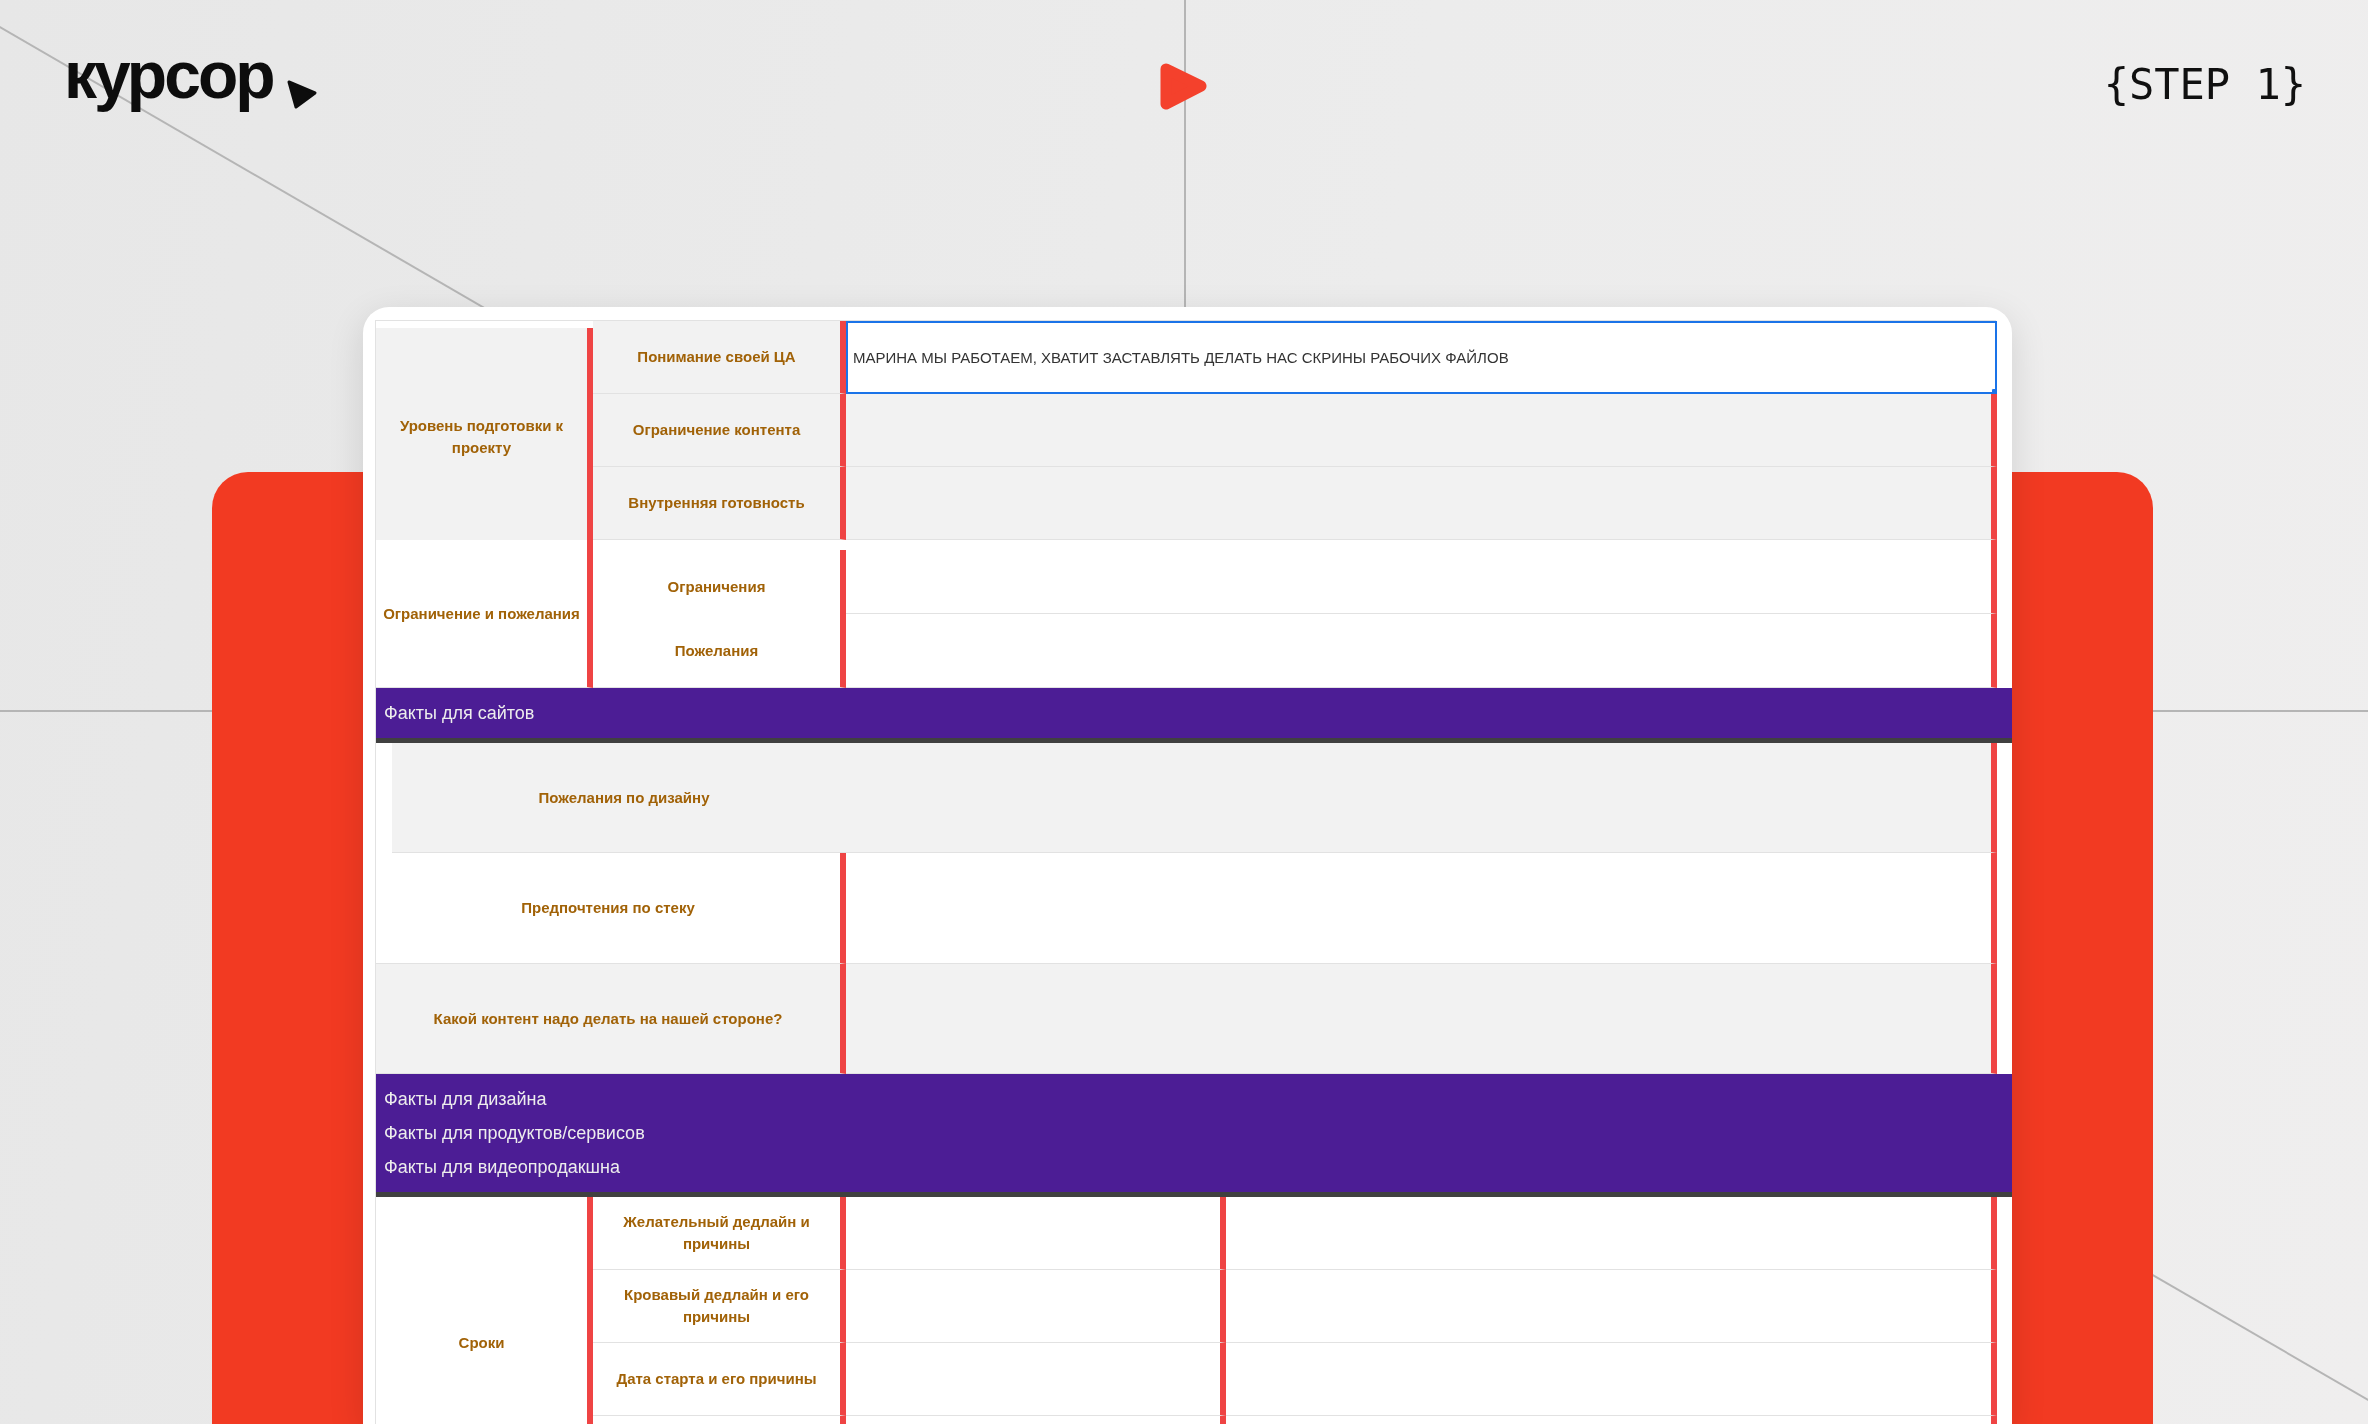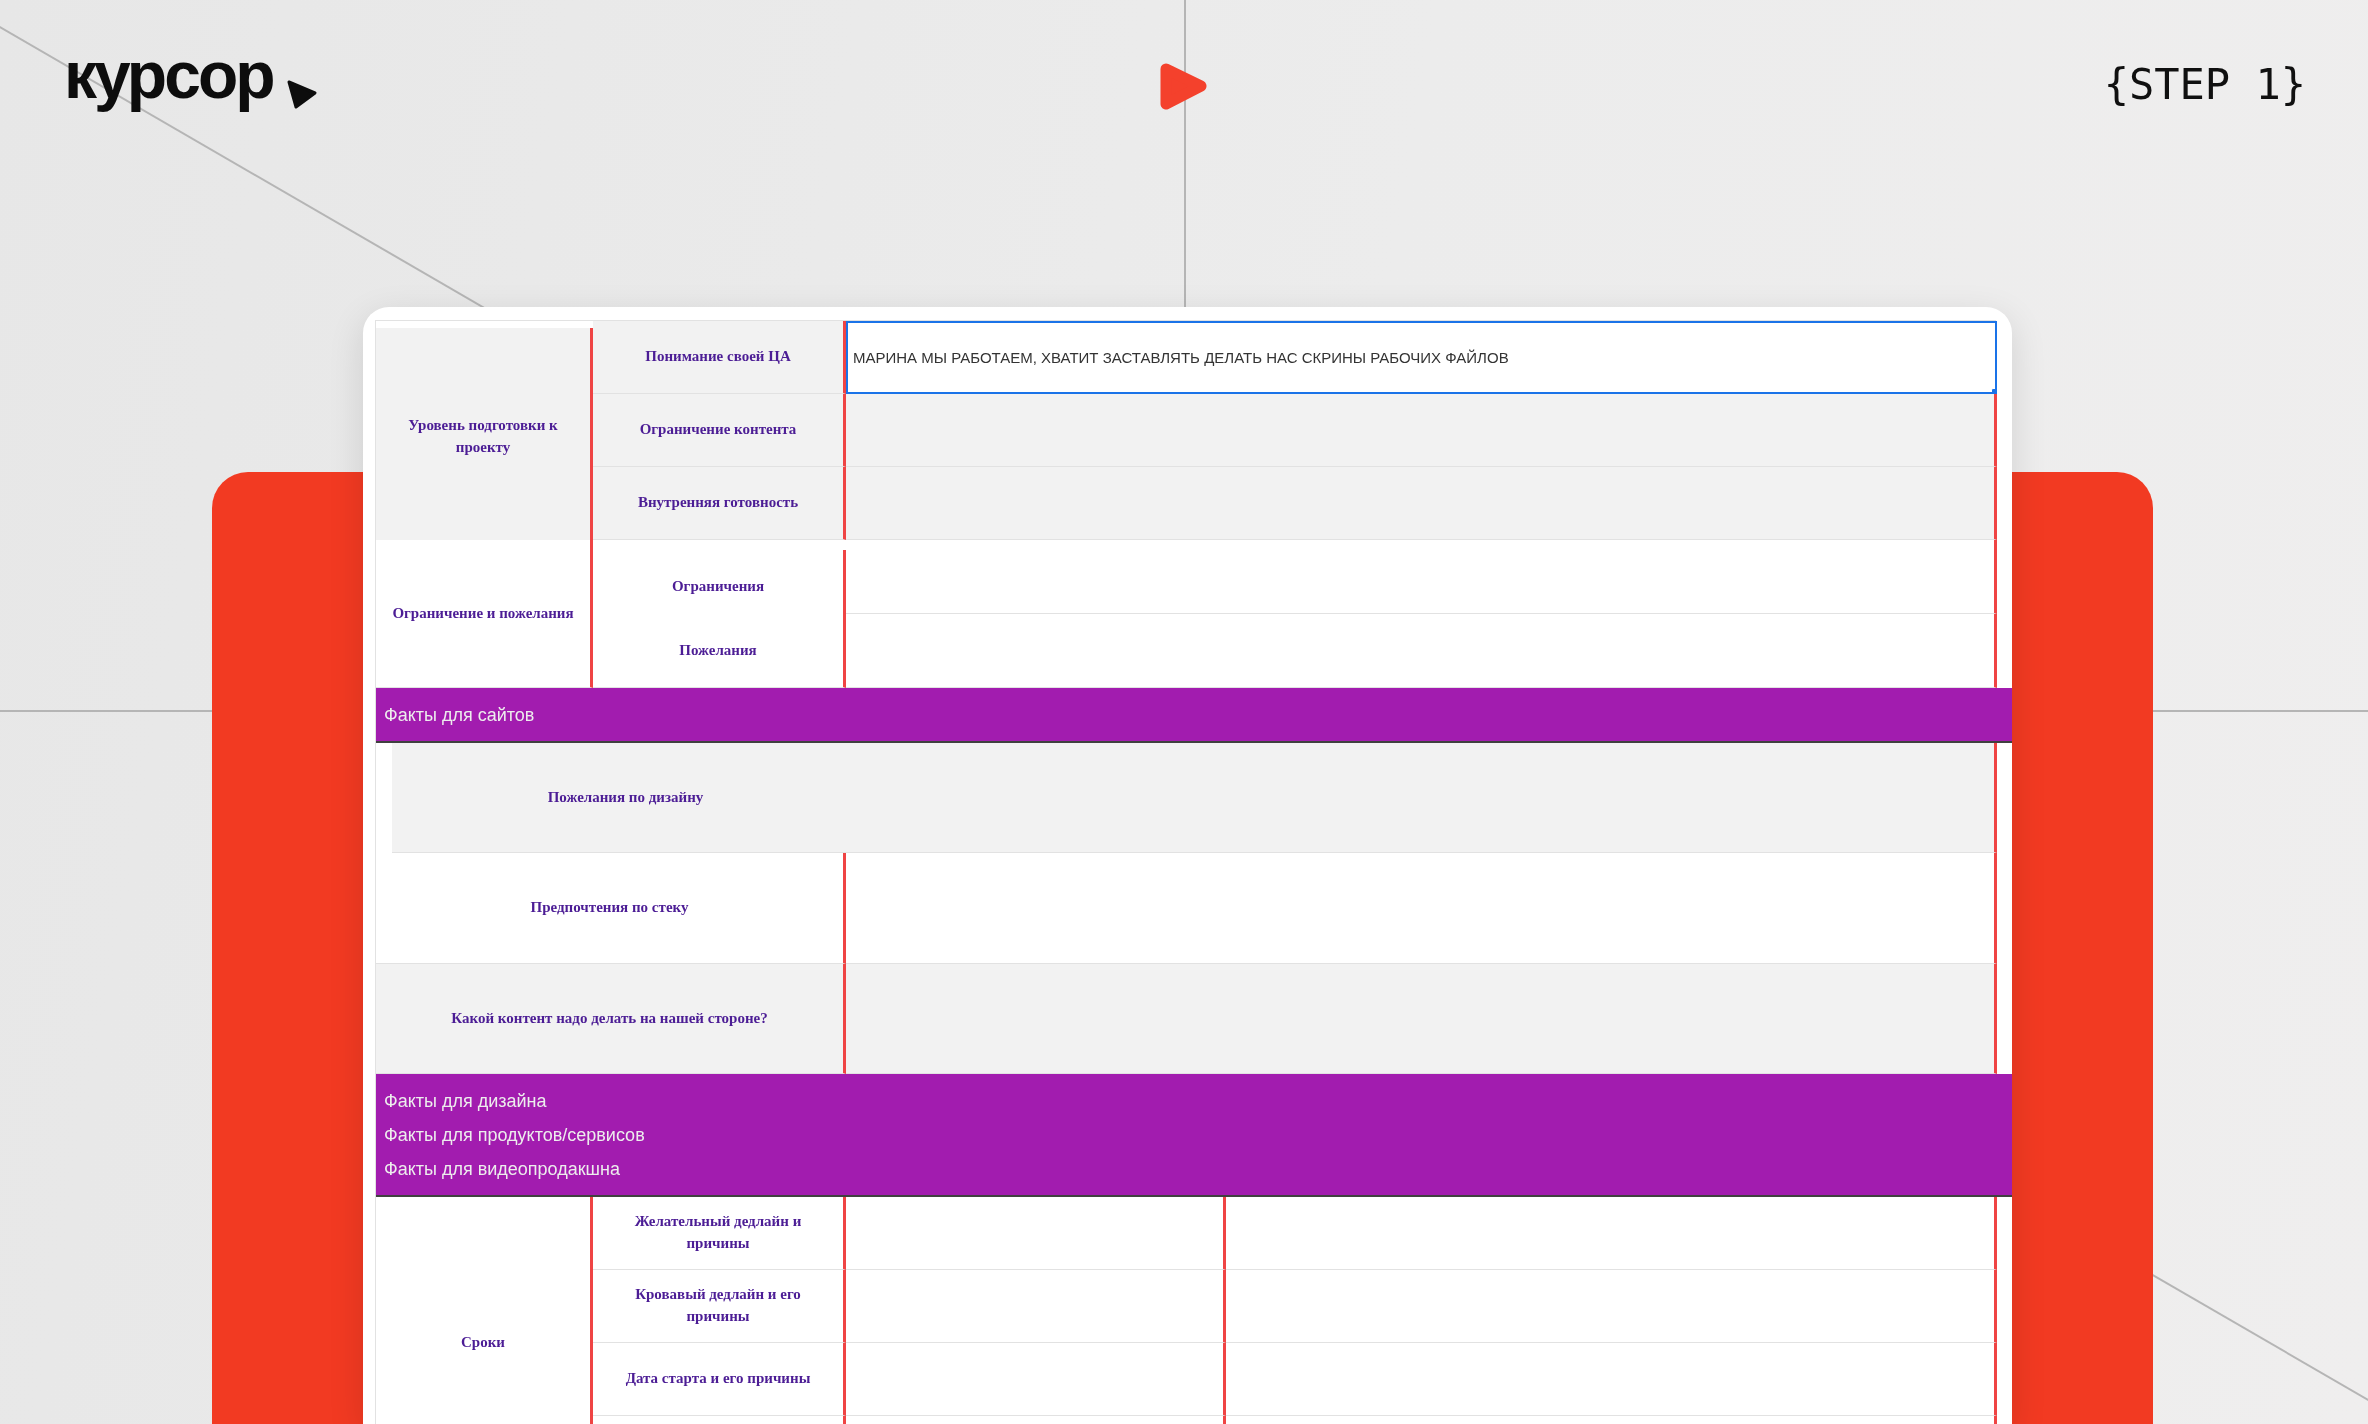--- a/index.html
+++ b/index.html
@@ -27,33 +27,33 @@
     background:#ffffff; border-radius:26px 26px 0 0;
     box-shadow:0 10px 36px rgba(0,0,0,0.12);
     z-index:3; overflow:hidden;
   }
   .tbl {
     position:absolute; left:12px; top:13px; width:1621px; height:1168px;
     border-top:1px solid #e2e2e2; border-left:1px solid #e2e2e2;
   }
   .cell {
     position:absolute;
-    border-right:3px solid #ef4444; border-bottom:1px solid #e2e2e2;
+    border-right:6px solid #ef4444; border-bottom:1px solid #e2e2e2;
     display:flex; align-items:center; justify-content:center;
     text-align:center; font-weight:700; font-size:15px; line-height:1.45;
-    color:#4c1d95; background:#ffffff; padding:0 20px;font-family:Liberation Serif, serif;
+    color:#a16207; background:#ffffff; padding:0 20px;
   }
   .cell.g { background:#f2f2f2; }
   .cell.grp { padding:0 5px; }
   .cell.merged { padding:0 10px; }
   .band {
-    position:absolute; left:0; width:1751px; background:#a21caf;
+    position:absolute; left:0; width:1751px; background:#4c1d95;
     color:#ededed; font-weight:400; font-size:18px; line-height:34px;
     display:flex; flex-direction:column; justify-content:center; align-items:flex-start;
-    text-align:left; padding-left:8px; border-bottom:2px solid #404040;
+    text-align:left; padding-left:8px; border-bottom:5px solid #404040;
   }
   .sel {
     position:absolute; left:470px; top:0; width:1151px; height:73px;
     background:#ffffff; border:2px solid #1a73e8; z-index:4;
     display:flex; align-items:center; justify-content:flex-start;
     font-size:15px; font-weight:400; color:#333333; padding-left:5px;
     text-align:left; white-space:nowrap; overflow:hidden;
   }
   .fill-handle {
     position:absolute; right:-5px; bottom:-5px; width:9px; height:9px;

